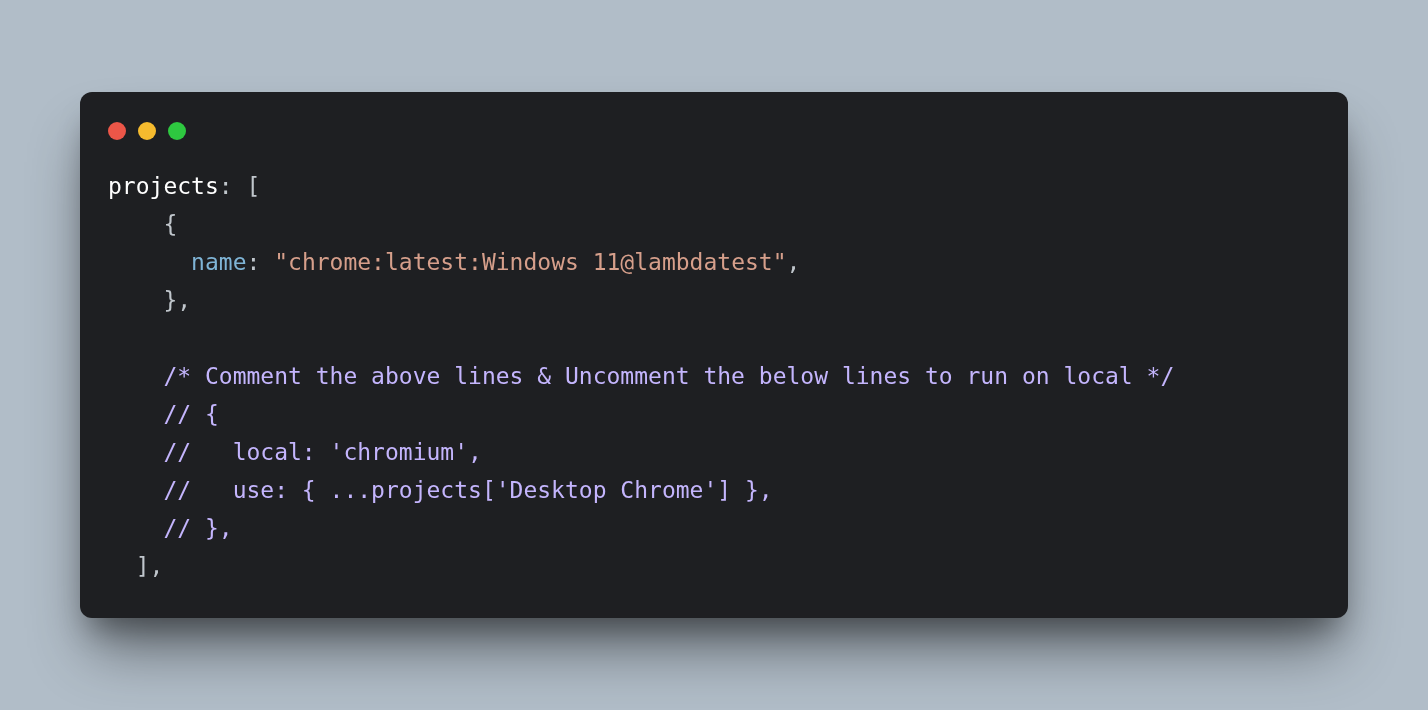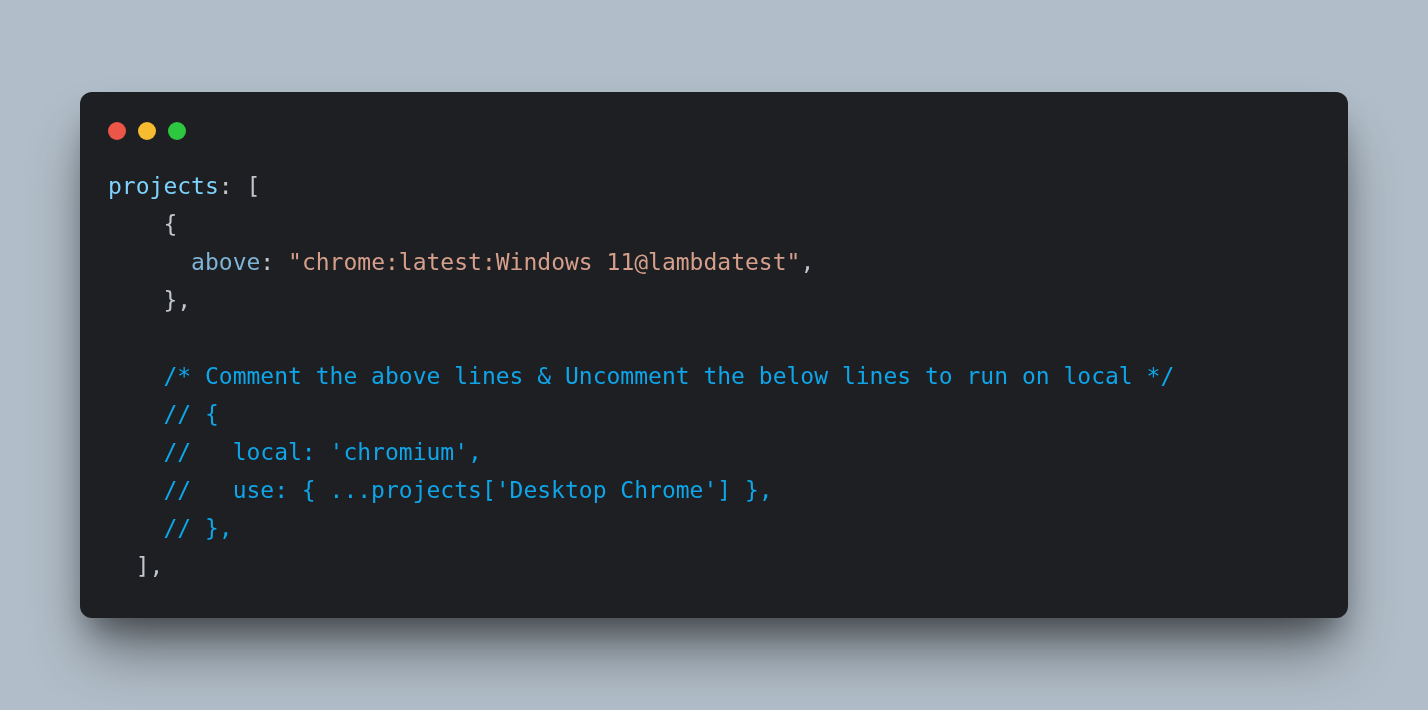--- a/index.html
+++ b/index.html
@@ -32,38 +32,38 @@
   }
   .tl-red { background: #ec5648; }
   .tl-yellow { background: #f6bb2e; }
   .tl-green { background: #2ec840; }
   .code {
     font-size: 23px;
     line-height: 1.65;
     white-space: pre;
     color: #c0c6cc;
   }
-  .tok-key { color: #7dd3fc; }
+  .tok-key { color: #ffffff; }
   .tok-prop { color: #7fb4d6; }
   .tok-punct { color: #c0c6cc; }
   .tok-string { color: #d69f8b; }
-  .tok-comment { color: #0ea5e9; }
+  .tok-comment { color: #c4b5fd; }
 </style>
 </head>
 <body>
 
 <div class="window">
   <div class="titlebar">
     <div class="traffic-light tl-red"></div>
     <div class="traffic-light tl-yellow"></div>
     <div class="traffic-light tl-green"></div>
   </div>
   <div class="code"><span><span class="tok-key">projects</span><span class="tok-punct">: </span><span class="tok-punct">[</span></span>
 <span><span>    </span><span class="tok-punct">{</span></span>
-<span><span>      </span><span class="tok-prop">above</span><span class="tok-punct">: </span><span class="tok-string">"chrome:latest:Windows 11@lambdatest"</span><span class="tok-punct">,</span></span>
+<span><span>      </span><span class="tok-prop">name</span><span class="tok-punct">: </span><span class="tok-string">"chrome:latest:Windows 11@lambdatest"</span><span class="tok-punct">,</span></span>
 <span><span>    </span><span class="tok-punct">},</span></span>
 <span></span>
 <span><span>    </span><span class="tok-comment">/* Comment the above lines &amp; Uncomment the below lines to run on local */</span></span>
 <span><span>    </span><span class="tok-comment">// {</span></span>
 <span><span>    </span><span class="tok-comment">//   local: 'chromium',</span></span>
 <span><span>    </span><span class="tok-comment">//   use: { ...projects['Desktop Chrome'] },</span></span>
 <span><span>    </span><span class="tok-comment">// },</span></span>
 <span><span>  </span><span class="tok-punct">],</span></span></div>
 </div>
 

